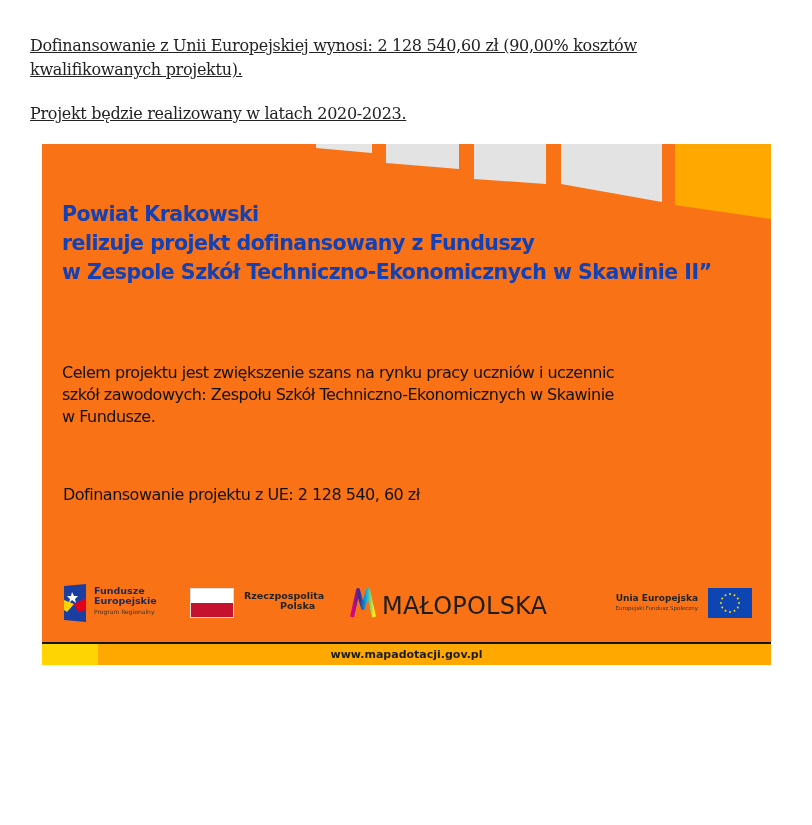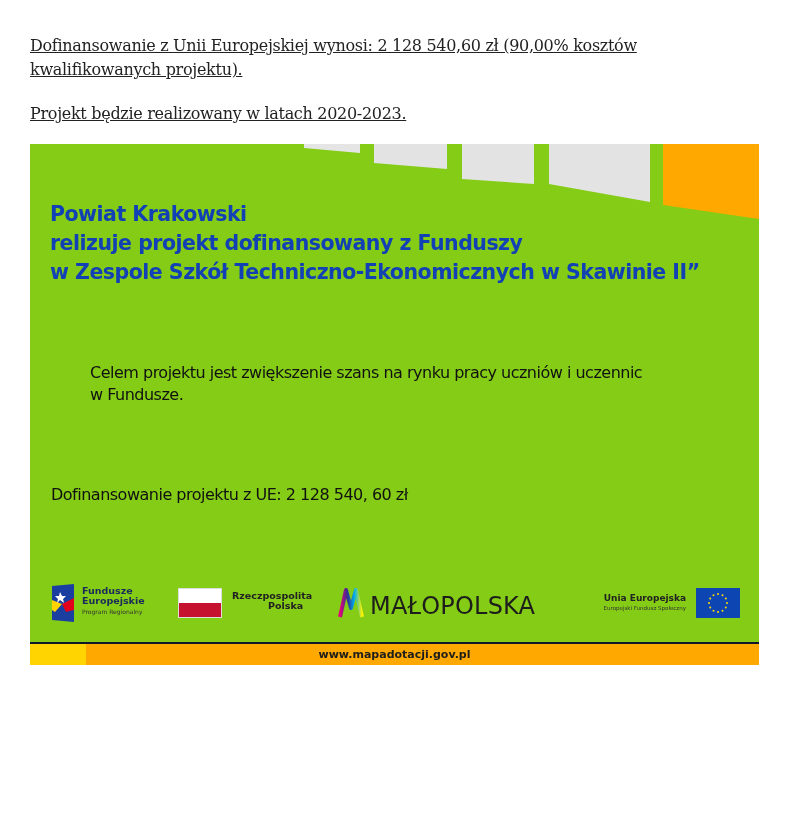--- a/index.html
+++ b/index.html
@@ -8,39 +8,39 @@
     position: absolute; left: 30px; width: 700px;
     font-family: "DejaVu Serif", "Liberation Serif", serif;
     font-size: 16px; line-height: 24px; color: #222222; margin: 0;
     letter-spacing: -0.3px;
     text-decoration: underline;
   }
   #p1 { top: 34px; }
   #p2 { top: 102px; }
 
   .banner {
-    position: absolute; left: 30px; top: 144px; width: 729px; height: 521px;
-    background: #84cc16; overflow: hidden;
+    position: absolute; left: 42px; top: 144px; width: 729px; height: 521px;
+    background: #f97316; overflow: hidden;
   }
   .deco { position: absolute; left: 0; top: 0; }
 
   .headline {
     position: absolute; left: 20px; top: 56px; margin: 0;
     font-family: "DejaVu Sans", "Liberation Sans", sans-serif;
     font-weight: bold; font-size: 20.5px; line-height: 29px; color: #1240b5;
     letter-spacing: -0.5px;
   }
   .headline span { display: block; white-space: nowrap; }
 
   .body-text {
     position: absolute; left: 20px; top: 218px; margin: 0;
     font-family: "DejaVu Sans", "Liberation Sans", sans-serif;
     font-size: 16px; line-height: 22px; color: #111111; letter-spacing: -0.5px;
   }
-  .body-text span { display: block; white-space: pre; margin-left: 40px; }
+  .body-text span { display: block; white-space: pre; }
 
   .funding {
     position: absolute; left: 21px; top: 340px; margin: 0;
     font-family: "DejaVu Sans", "Liberation Sans", sans-serif;
     font-size: 16px; line-height: 22px; color: #111111; letter-spacing: -0.5px;
   }
 
   .logos { position: absolute; left: 0; top: 438px; width: 729px; height: 50px; }
   .logo { position: absolute; top: 0; height: 44px; }
   .fe { left: 22px; width: 110px; }
@@ -91,20 +91,21 @@
   </svg>
 
   <h2 class="headline">
     <span>Powiat Krakowski</span>
     <span>relizuje projekt dofinansowany z Funduszy</span>
     <span>w Zespole Szkół Techniczno-Ekonomicznych w Skawinie II”</span>
   </h2>
 
   <p class="body-text">
     <span>Celem projektu jest zwiększenie szans na rynku pracy uczniów i uczennic</span>
+    <span>szkół zawodowych: Zespołu Szkół Techniczno-Ekonomicznych w Skawinie</span>
     <span>w Fundusze.</span>
   </p>
 
   <p class="funding">Dofinansowanie projektu z UE: 2 128 540, 60 zł</p>
 
   <div class="logos">
     <div class="logo fe">
       <svg class="mark" viewBox="0 0 22 38" width="22" height="38">
         <polygon points="0,2 22,0 22,38 0,36" fill="#1a3fa0"></polygon>
         <polygon points="0,16 10,20 3,28 0,26" fill="#ffd200"></polygon>

